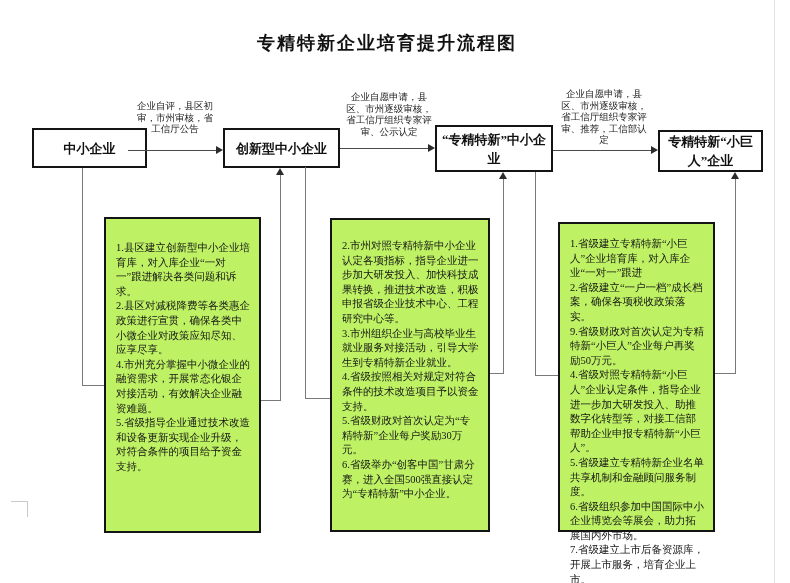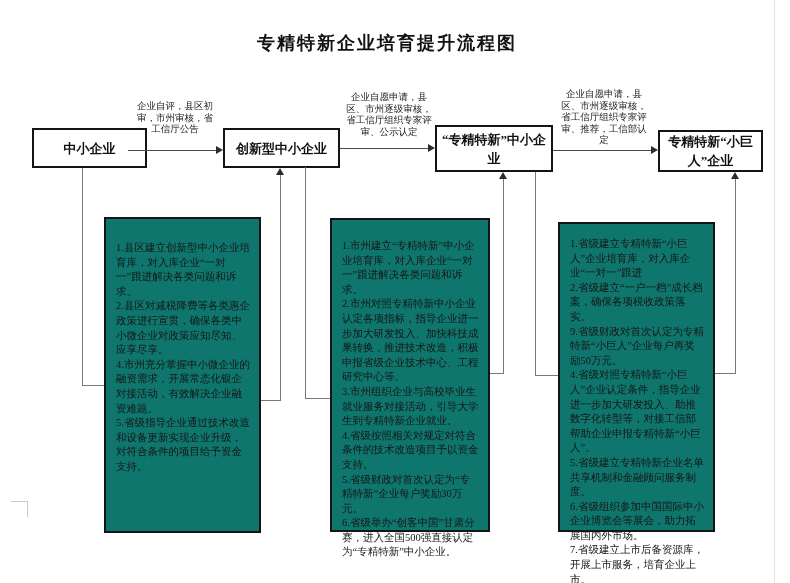--- a/index.html
+++ b/index.html
@@ -19,21 +19,21 @@
   .t2{left:345px;top:92px;width:88px;}
   .t3{left:559px;top:89px;width:90px;}
   .hline{position:absolute;height:1px;background:#4a4a4a;}
   .cline{position:absolute;background:#787878;}
   .ah-right{position:absolute;width:0;height:0;
             border-top:4px solid transparent;border-bottom:4px solid transparent;
             border-left:7px solid #2b2b2b;}
   .ah-up{position:absolute;width:0;height:0;
          border-left:4px solid transparent;border-right:4px solid transparent;
          border-bottom:7px solid #2b2b2b;}
-  .detail{position:absolute;box-sizing:border-box;border:2px solid #141414;background:#0f766e;
+  .detail{position:absolute;box-sizing:border-box;border:2px solid #141414;background:#bef264;
           font-size:10.5px;line-height:14.6px;text-align:left;color:#151515;}
   .detail p{margin:0;}
   .dA{left:104px;top:217px;width:157px;height:316px;padding:22px 9px 0 10px;}
   .dB{left:330px;top:218px;width:160px;height:314px;padding:19px 9px 0 10px;}
   .dC{left:558px;top:222px;width:157px;height:310px;padding:13px 9px 0 10px;}
   .artifact{position:absolute;background:#c9c9c9;}
 </style>
 </head>
 <body>
 
@@ -83,21 +83,20 @@
   <div class="ah-up" style="left:731px;top:172px;"></div>
 
   <div class="detail dA">
     <p>1.县区建立创新型中小企业培育库，对入库企业“一对一”跟进解决各类问题和诉求。</p>
     <p>2.县区对减税降费等各类惠企政策进行宣贯，确保各类中小微企业对政策应知尽知、应享尽享。</p>
     <p>4.市州充分掌握中小微企业的融资需求，开展常态化银企对接活动，有效解决企业融资难题。</p>
     <p>5.省级指导企业通过技术改造和设备更新实现企业升级，对符合条件的项目给予资金支持。</p>
   </div>
 
   <div class="detail dB">
-    <p>1.市州建立“专精特新”中小企业培育库，对入库企业“一对一”跟进解决各类问题和诉求。</p>
     <p>2.市州对照专精特新中小企业认定各项指标，指导企业进一步加大研发投入、加快科技成果转换，推进技术改造，积极申报省级企业技术中心、工程研究中心等。</p>
     <p>3.市州组织企业与高校毕业生就业服务对接活动，引导大学生到专精特新企业就业。</p>
     <p>4.省级按照相关对规定对符合条件的技术改造项目予以资金支持。</p>
     <p>5.省级财政对首次认定为“专精特新”企业每户奖励30万元。</p>
     <p>6.省级举办“创客中国”甘肃分赛，进入全国500强直接认定为“专精特新”中小企业。</p>
   </div>
 
   <div class="detail dC">
     <p>1.省级建立专精特新“小巨人”企业培育库，对入库企业“一对一”跟进</p>
     <p>2.省级建立“一户一档”成长档案，确保各项税收政策落实。</p>

